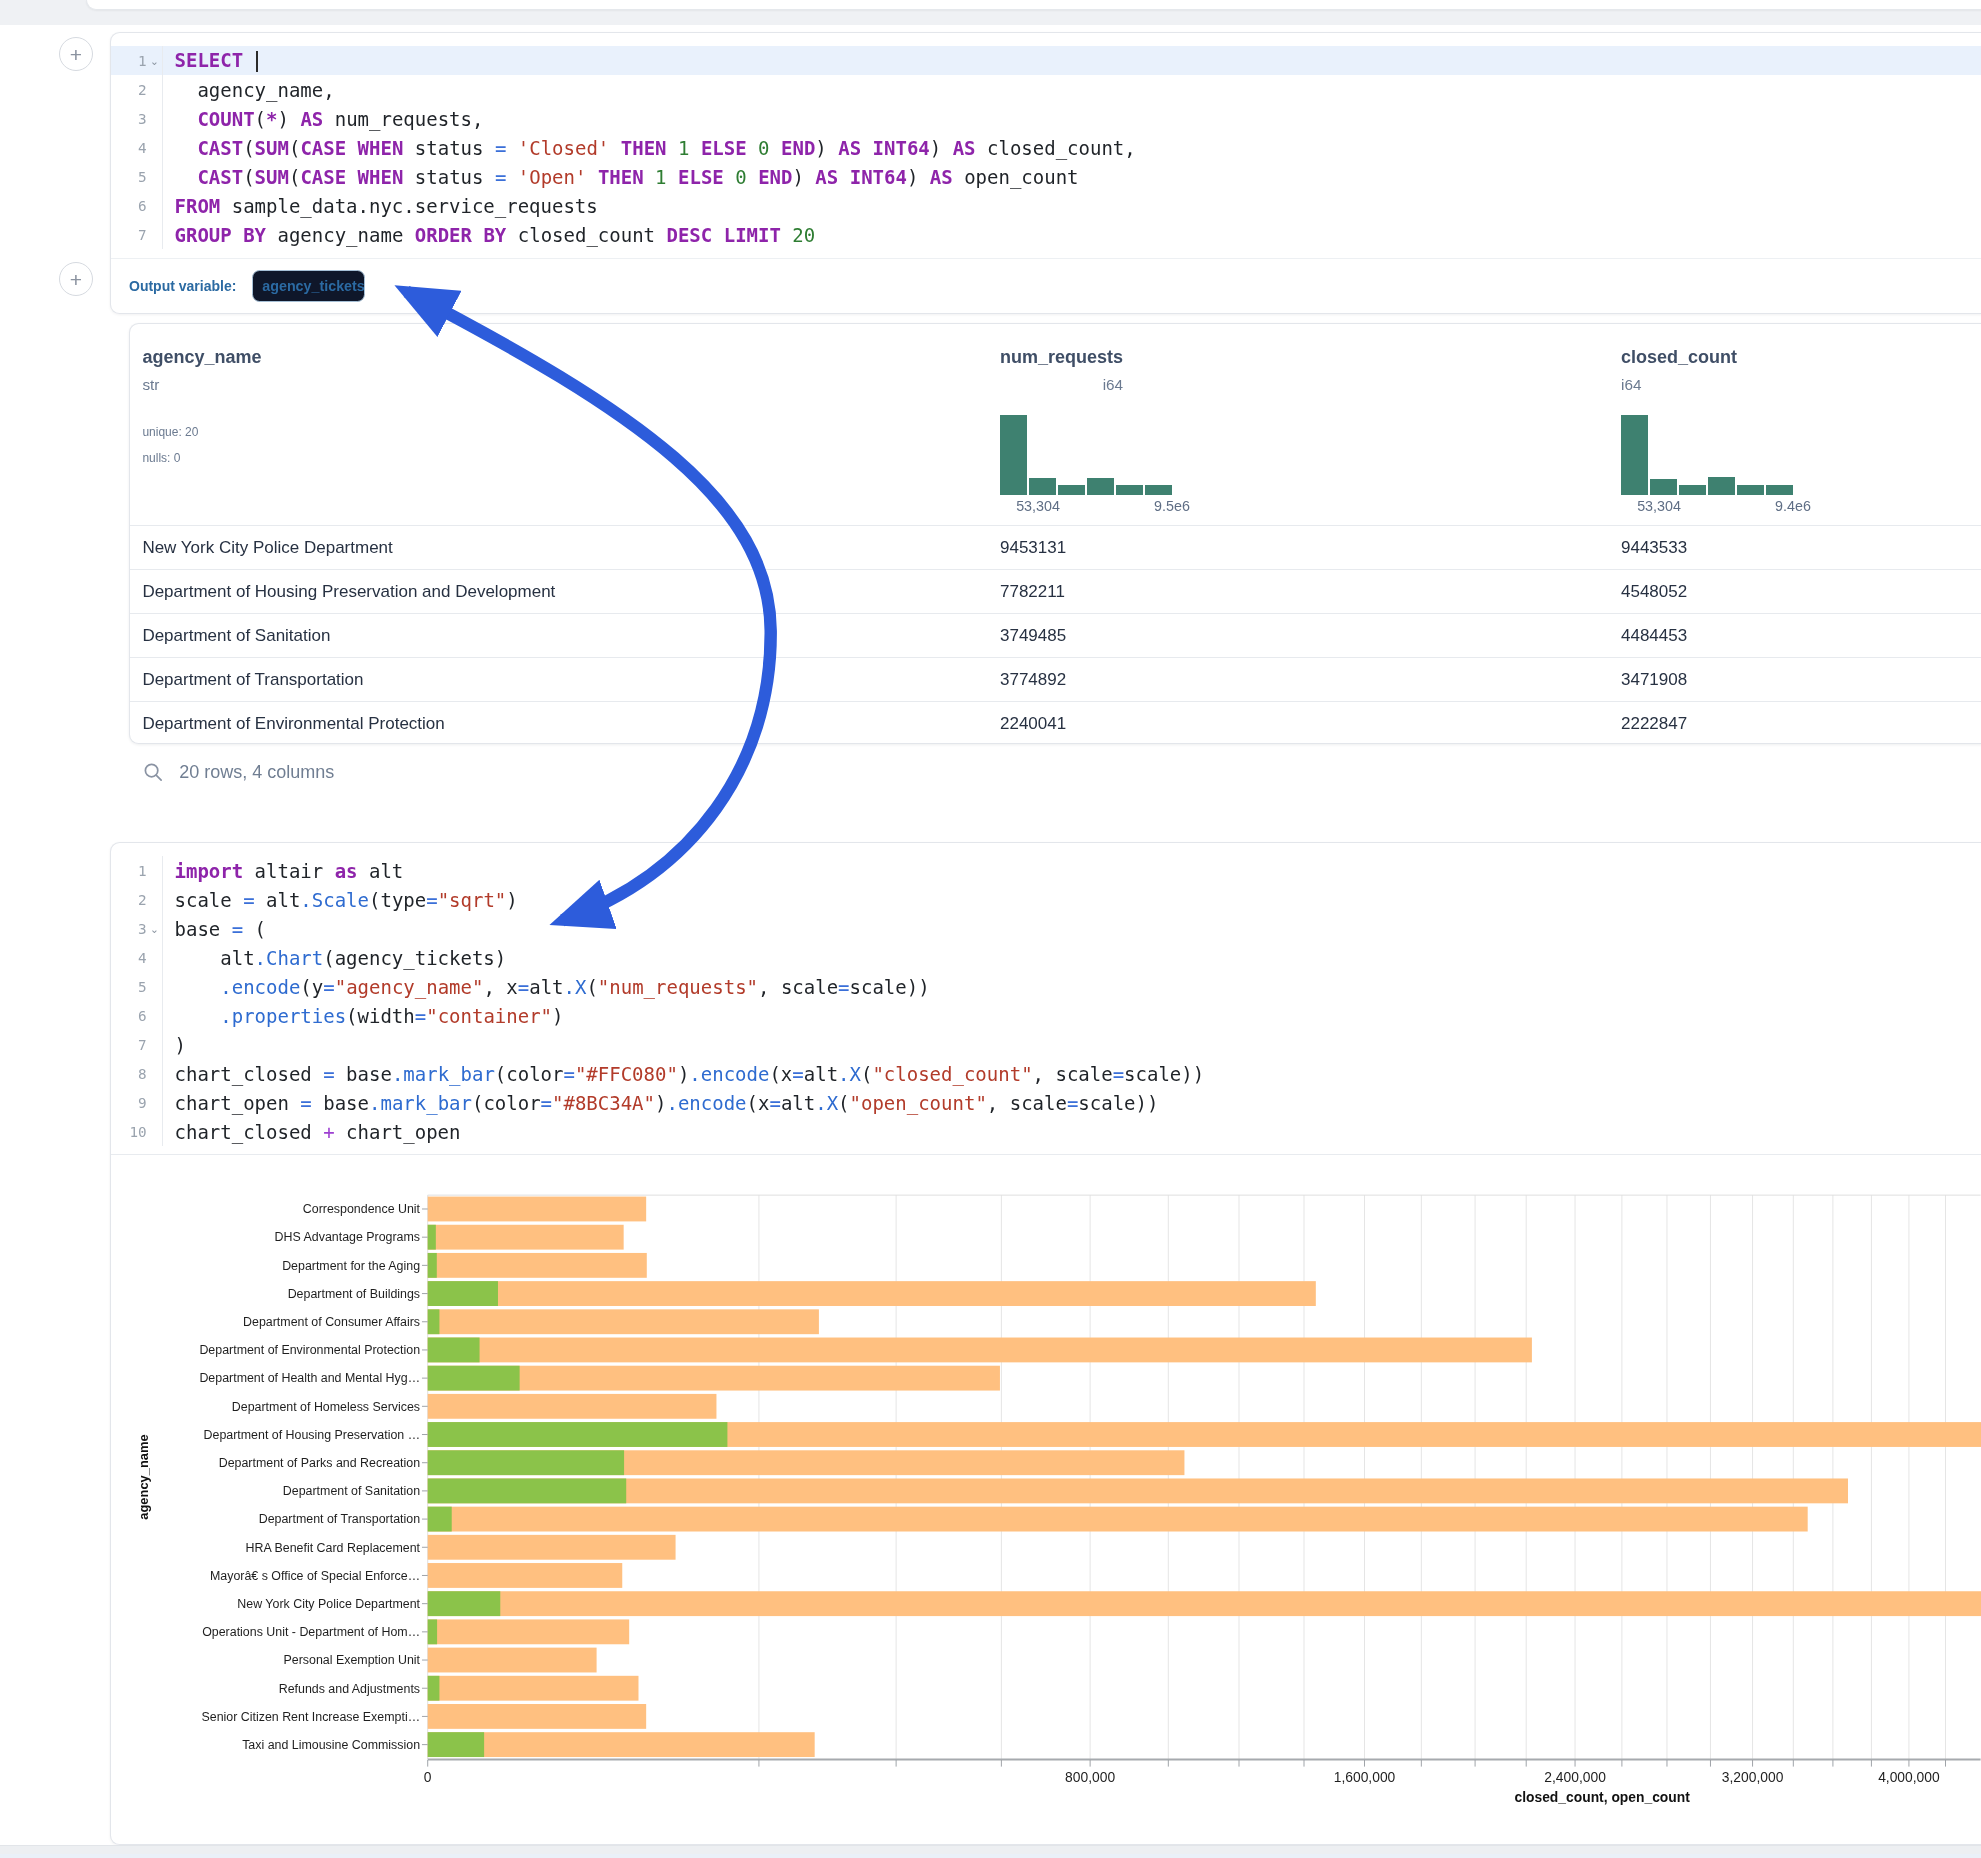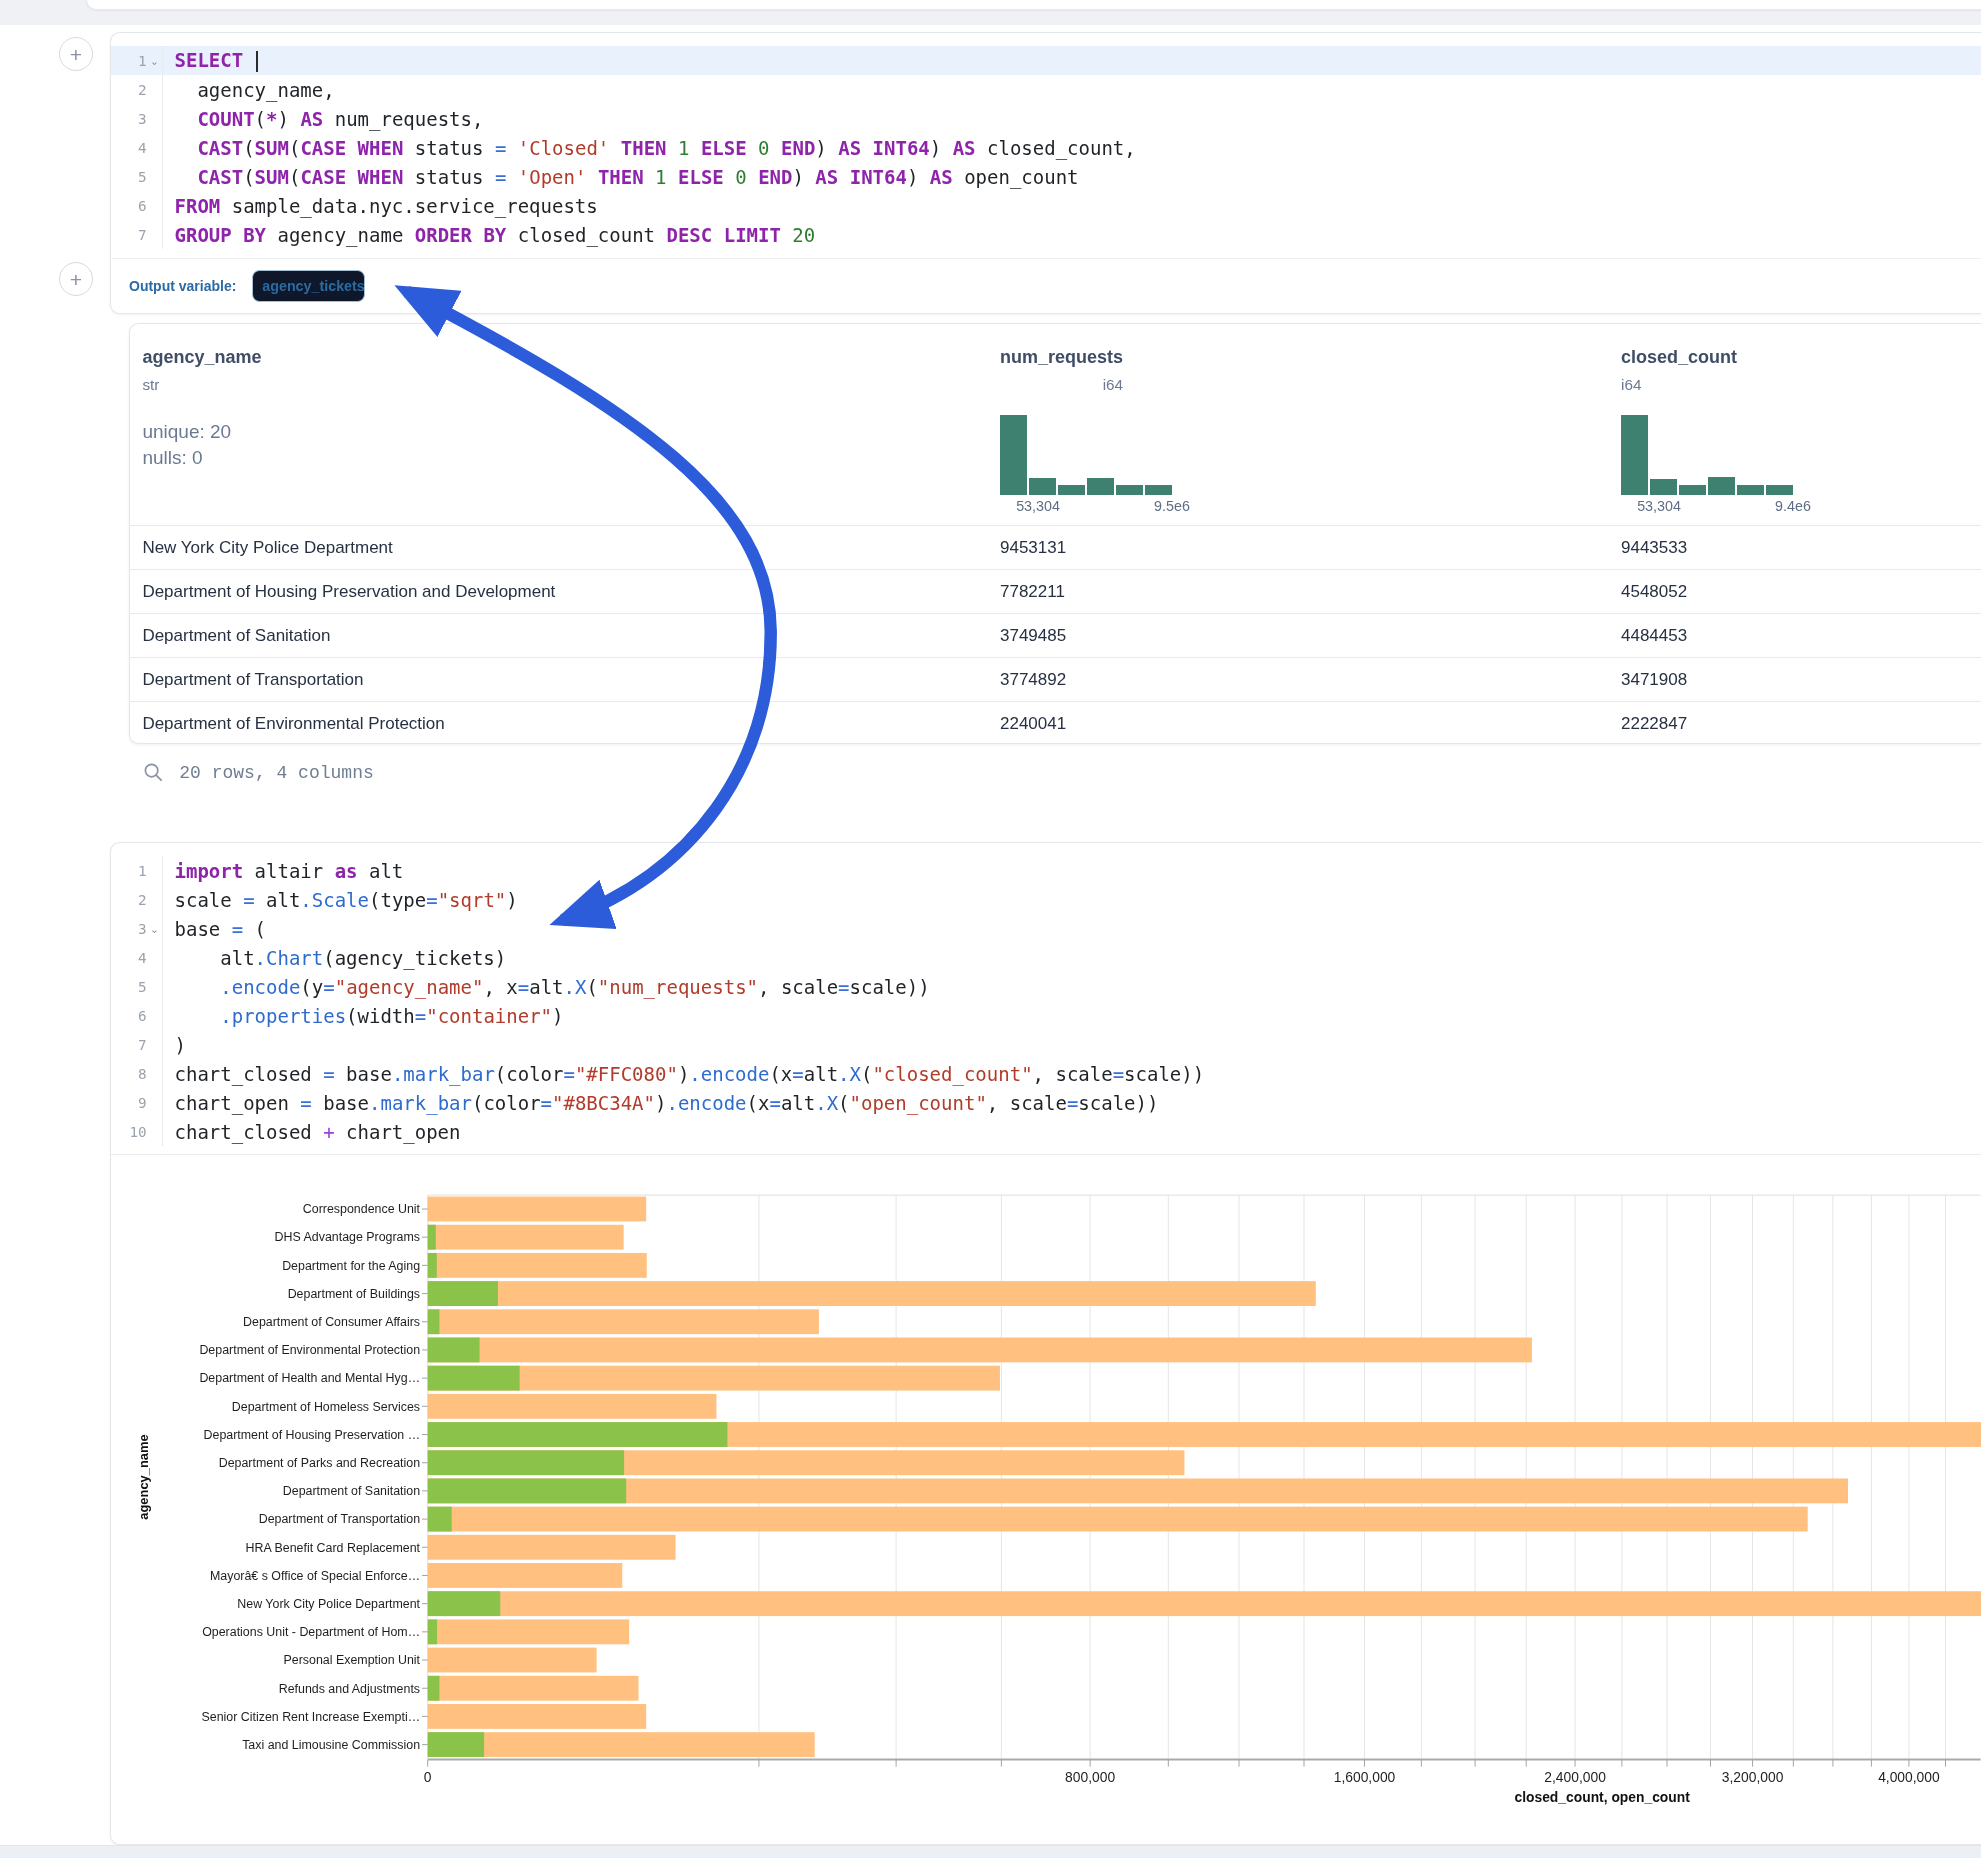--- a/index.html
+++ b/index.html
@@ -42,31 +42,31 @@
   .output-label { font-size:14px; font-weight:bold; color:var(--accent); }
   .output-pill { margin-left:15.3px; width:113px; height:32.5px; border:1.4px solid #A6C0D6; border-radius:7.6px; background:#0f172a;
     font-size:14.3px; font-weight:bold; color:var(--accent); line-height:30px; padding-left:9.6px; overflow:hidden; white-space:nowrap; }
 
   #table-card { position:absolute; left:129px; top:323px; width:1853px; height:421px; background:#fff;
     border:1px solid #E3E6EB; border-right:none; border-radius:9.6px 0 0 9.6px; box-shadow:0 1px 2.9px rgba(16,24,40,.07); }
   .thead { position:relative; height:201px; }
   .tcol { position:absolute; top:23px; }
   .tcol .cname { font-size:18px; font-weight:bold; color:#3F4E66; }
   .tcol .ctype { font-size:15.3px; color:#6B7A90; margin-top:7.6px; }
-  .tcol .cstats { margin-top:25px; font-size:19px; color:#6B7A90; line-height:26px; }
+  .tcol .cstats { margin-top:25px; font-size:12px; color:#6B7A90; line-height:26px; }
   .hist { position:absolute; top:91px; width:172px; height:80px; display:flex; align-items:flex-end; gap:1.9px; }
   .hist .hbar { flex:1; background:var(--hist); }
   .histlab { position:absolute; top:174px; width:210px; font-size:14.3px; color:#5F6E85; }
   .histlab .hl-min { position:absolute; left:0; width:76px; text-align:center; }
   .histlab .hl-max { position:absolute; left:134px; width:76px; text-align:center; }
   .trow { height:44px; border-top:1px solid #E7EAEE; position:relative; }
   .trow .tc { position:absolute; top:0; height:100%; display:flex; align-items:center; font-size:17px; color:#273142; }
   .tc0 { left:12.4px; } .tc1 { left:870px; } .tc2 { left:1491px; }
 
-  .table-footer { position:absolute; left:143px; top:762px; display:flex; align-items:flex-end; gap:15.3px;font-family:Liberation Mono, monospace; }
+  .table-footer { position:absolute; left:143px; top:762px; display:flex; align-items:flex-end; gap:15.3px; }
   .table-footer .ftext { font-size:18px; color:#707E92; }
 
   #chart-svg { position:absolute; left:0; top:312px; }
   .py-divider { position:absolute; left:0; right:0; top:311px; height:1px; background:#E8EBEF; }
 
   #arrow-overlay { position:absolute; left:0; top:0; pointer-events:none; }
 
   .bottom-strip { position:absolute; left:0; top:1845px; width:1982px; height:13.4px; background:#EDEFF2; border-top:1px solid #E2E5E9; }
   .bottom-strip .blue { position:absolute; left:0; bottom:0; width:100%; height:4.8px; background:#EAF0F8; }
 </style>

